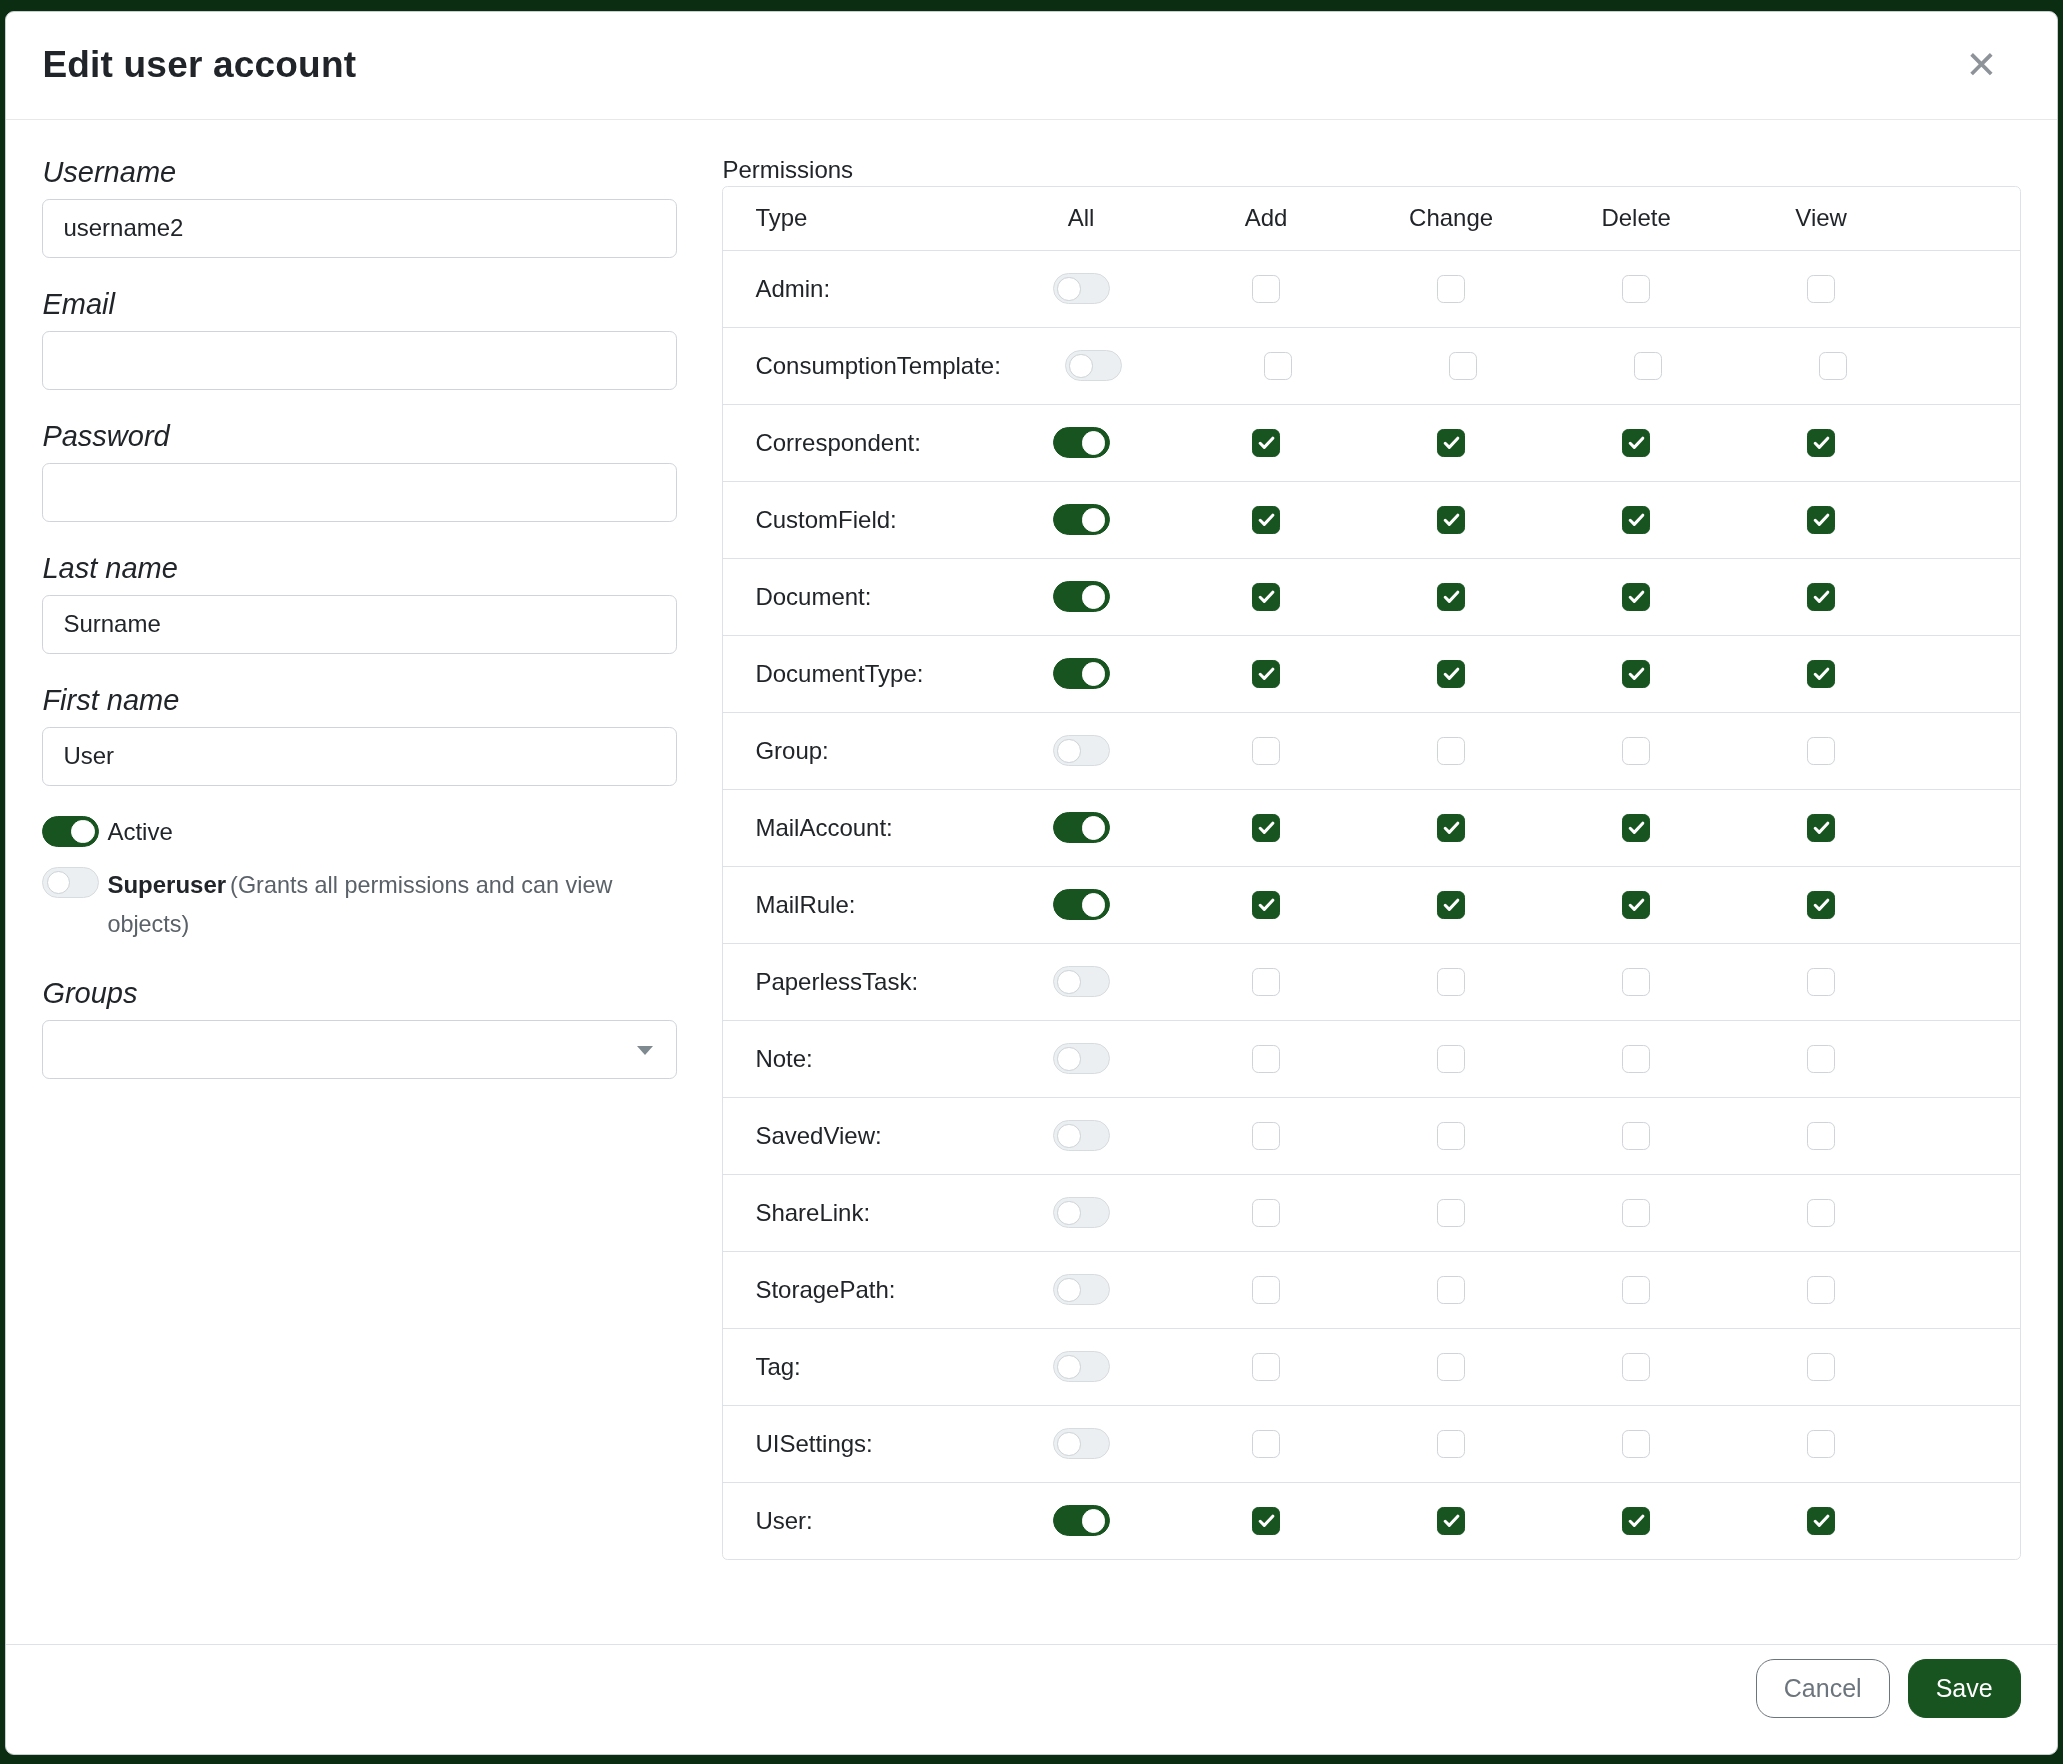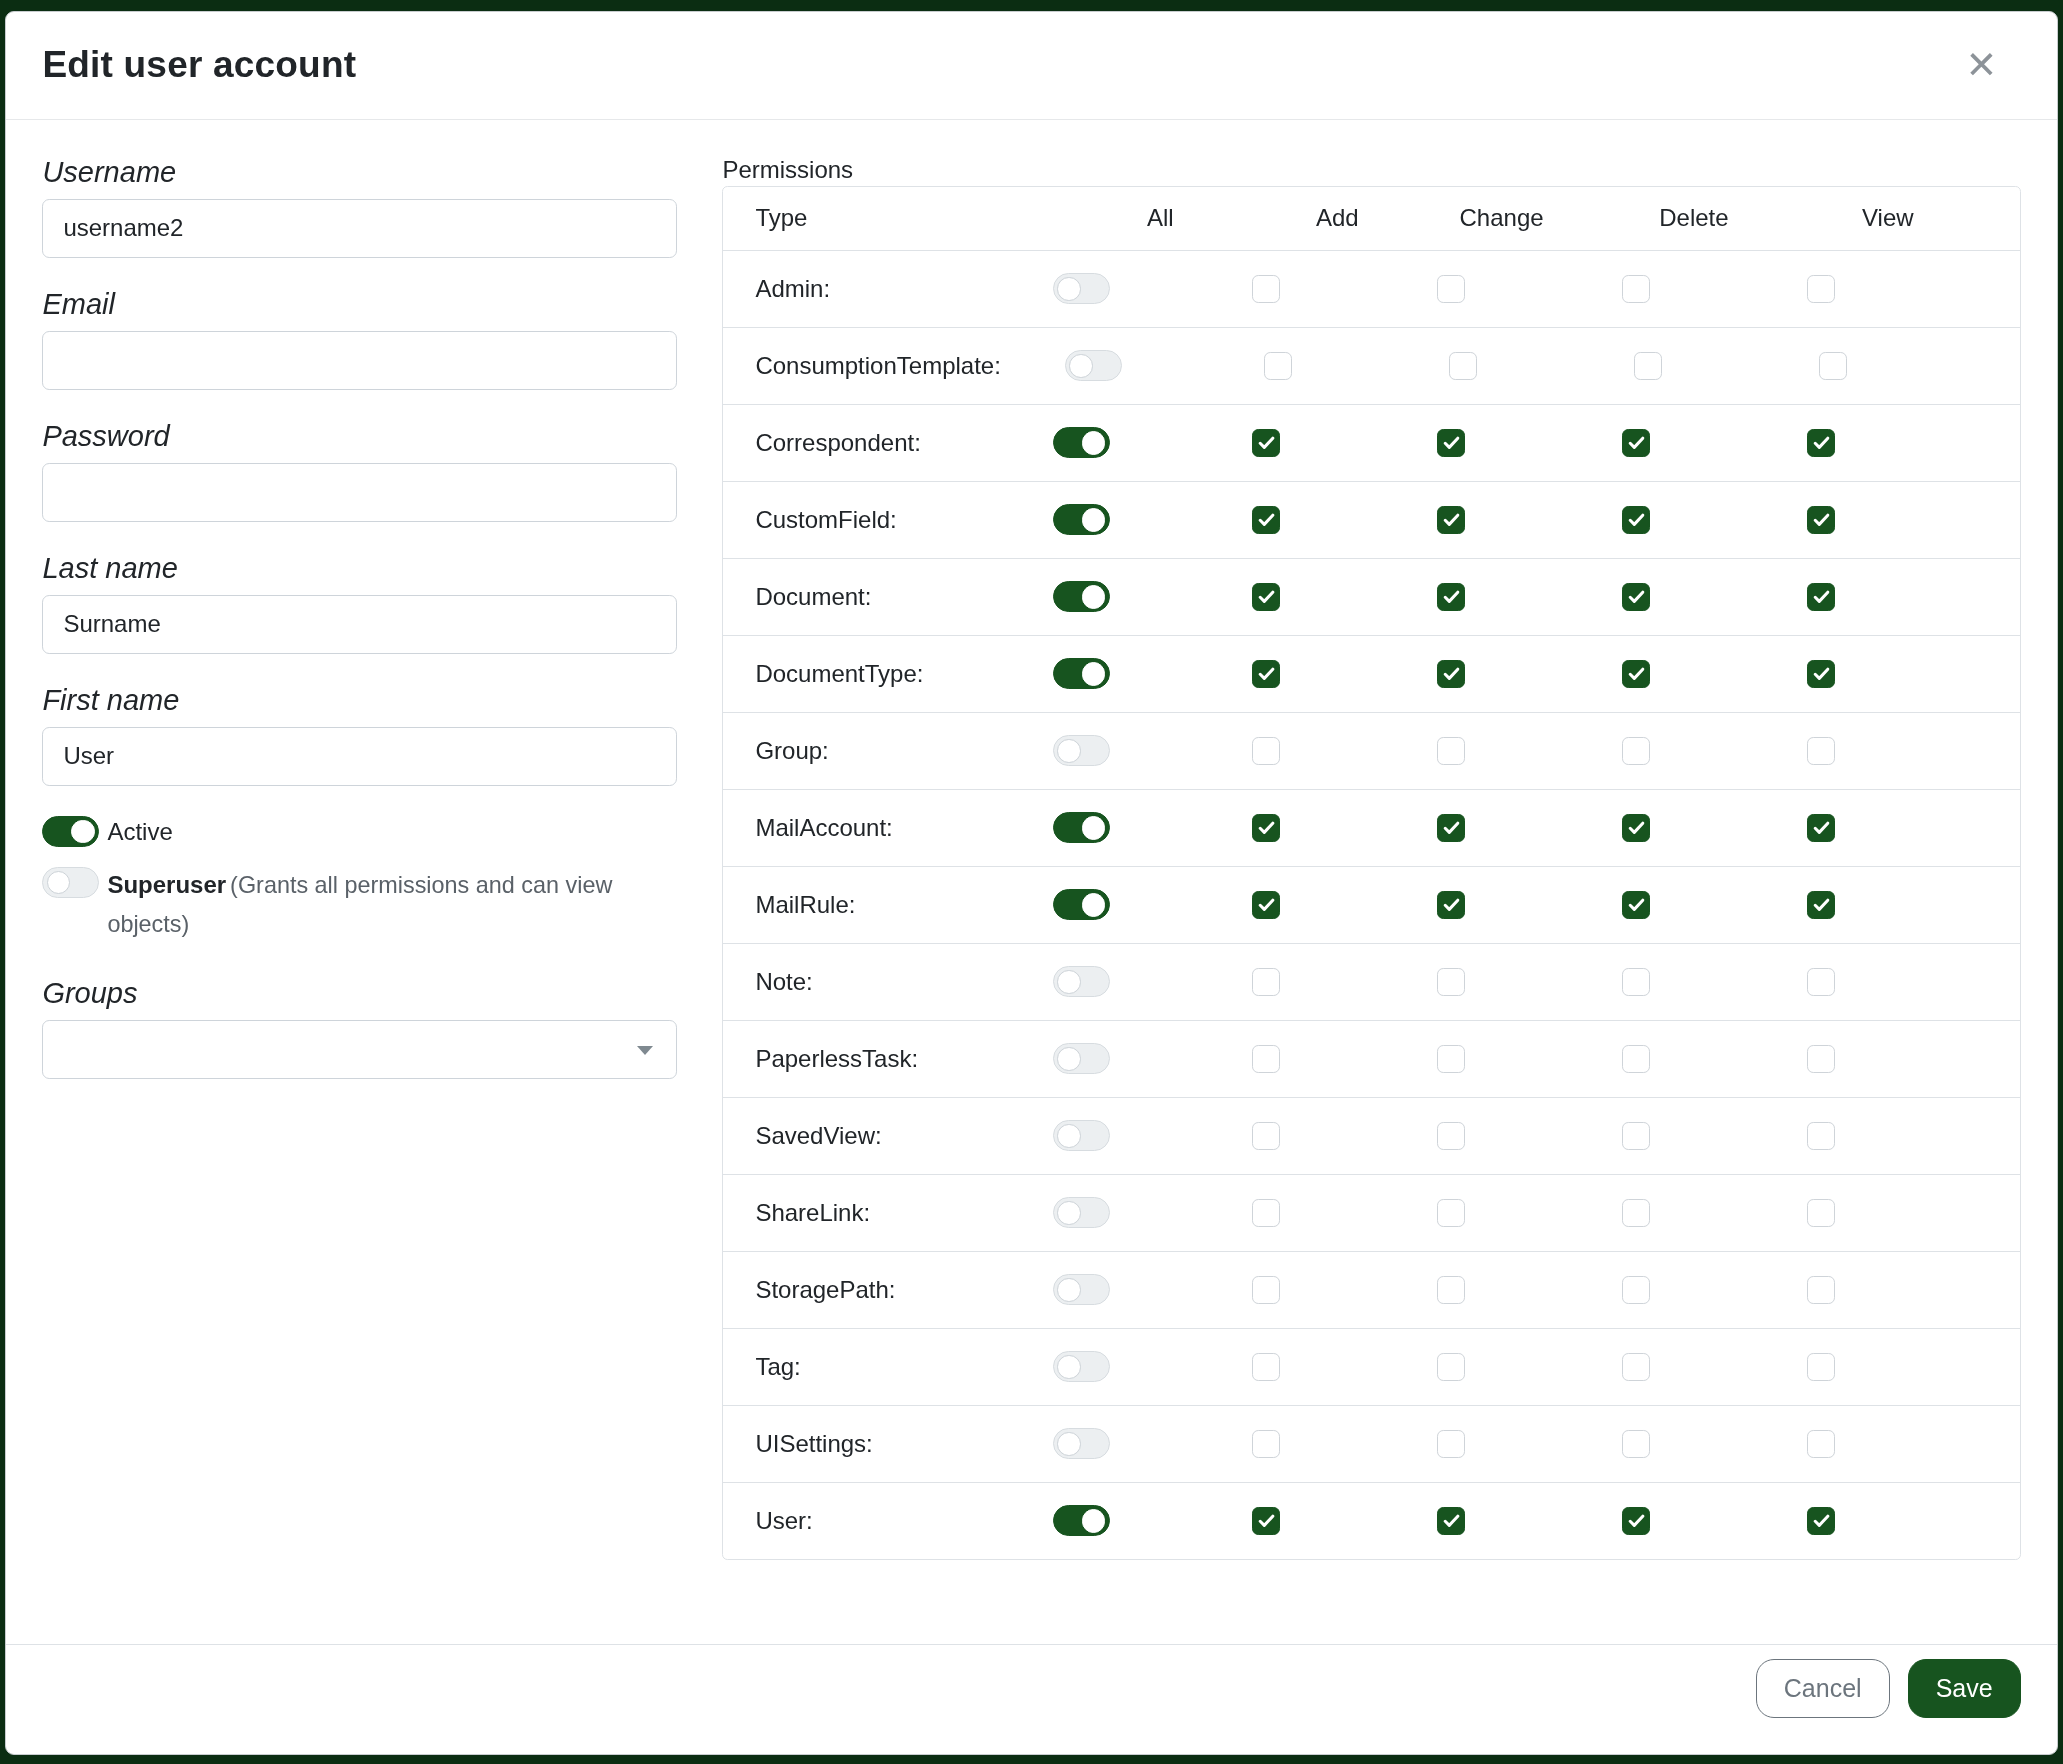--- a/index.html
+++ b/index.html
@@ -93,21 +93,21 @@
     border:0.9px solid var(--border);border-radius:5.4px;
     background:#fff;overflow:hidden;
   }
   .perm-grid{
     display:grid;
     grid-template-columns:1fr 185px 185px 185px 185px 185px;
     align-items:center;
     padding-left:32px;padding-right:106px;
   }
   .perm-header{height:63px;font-size:24px;}
-  .perm-header .hcell{text-align:right;}
+  .perm-header .hcell{text-align:center;}
   .perm-header .hcell.type{text-align:left;}
   .perm-row{height:77px;border-top:0.9px solid var(--border);font-size:24px;}
   .cell-center{display:flex;justify-content:center;align-items:center;}
   .checkbox{
     width:28px;height:28px;border-radius:6.3px;
     border:0.9px solid #cfd4d9;background:#fff;
     display:flex;align-items:center;justify-content:center;cursor:pointer;
   }
   .checkbox svg{display:none;width:21px;height:21px;}
   .checkbox.checked{background:var(--accent);border-color:var(--accent);}
@@ -478,41 +478,41 @@
     </div>
     <div class="cell-center">
       <span class="checkbox checked">
                   <svg viewBox="0 0 16 16">
                     <path d="M3.2 8.6l3.1 3.1 6.5-7" stroke="#fff" stroke-width="2.3" fill="none" stroke-linecap="round" stroke-linejoin="round"></path>
                   </svg>
                 </span>
     </div>
   </div>
             <div class="perm-grid perm-row">
+    <div class="cell type">PaperlessTask:</div>
+    <div class="cell-center">
+      <span class="switch">
+                  <span class="knob"></span>
+                </span>
+    </div>
+    <div class="cell-center">
+      <span class="checkbox"></span>
+    </div>
+    <div class="cell-center">
+      <span class="checkbox"></span>
+    </div>
+    <div class="cell-center">
+      <span class="checkbox"></span>
+    </div>
+    <div class="cell-center">
+      <span class="checkbox"></span>
+    </div>
+  </div>
+            <div class="perm-grid perm-row">
     <div class="cell type">Note:</div>
-    <div class="cell-center">
-      <span class="switch">
-                  <span class="knob"></span>
-                </span>
-    </div>
-    <div class="cell-center">
-      <span class="checkbox"></span>
-    </div>
-    <div class="cell-center">
-      <span class="checkbox"></span>
-    </div>
-    <div class="cell-center">
-      <span class="checkbox"></span>
-    </div>
-    <div class="cell-center">
-      <span class="checkbox"></span>
-    </div>
-  </div>
-            <div class="perm-grid perm-row">
-    <div class="cell type">PaperlessTask:</div>
     <div class="cell-center">
       <span class="switch">
                   <span class="knob"></span>
                 </span>
     </div>
     <div class="cell-center">
       <span class="checkbox"></span>
     </div>
     <div class="cell-center">
       <span class="checkbox"></span>

